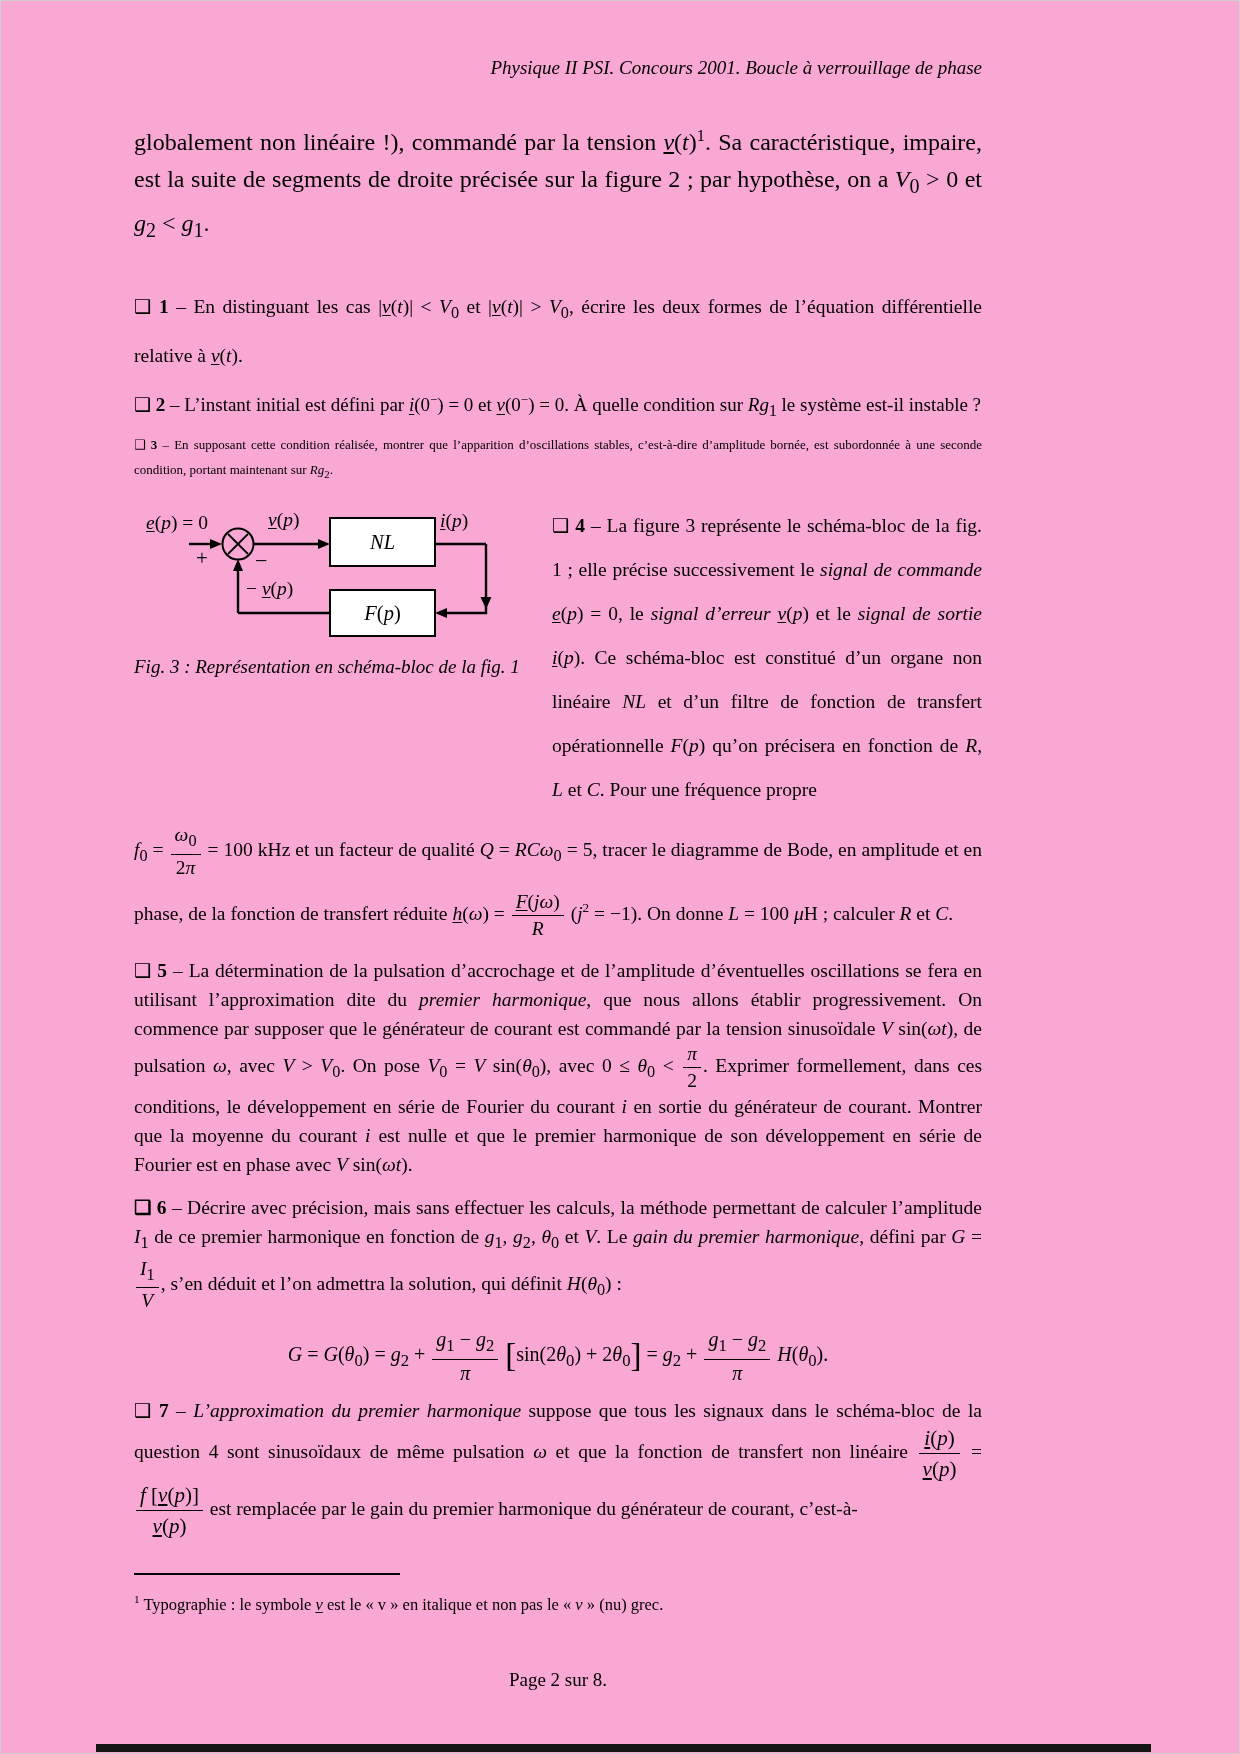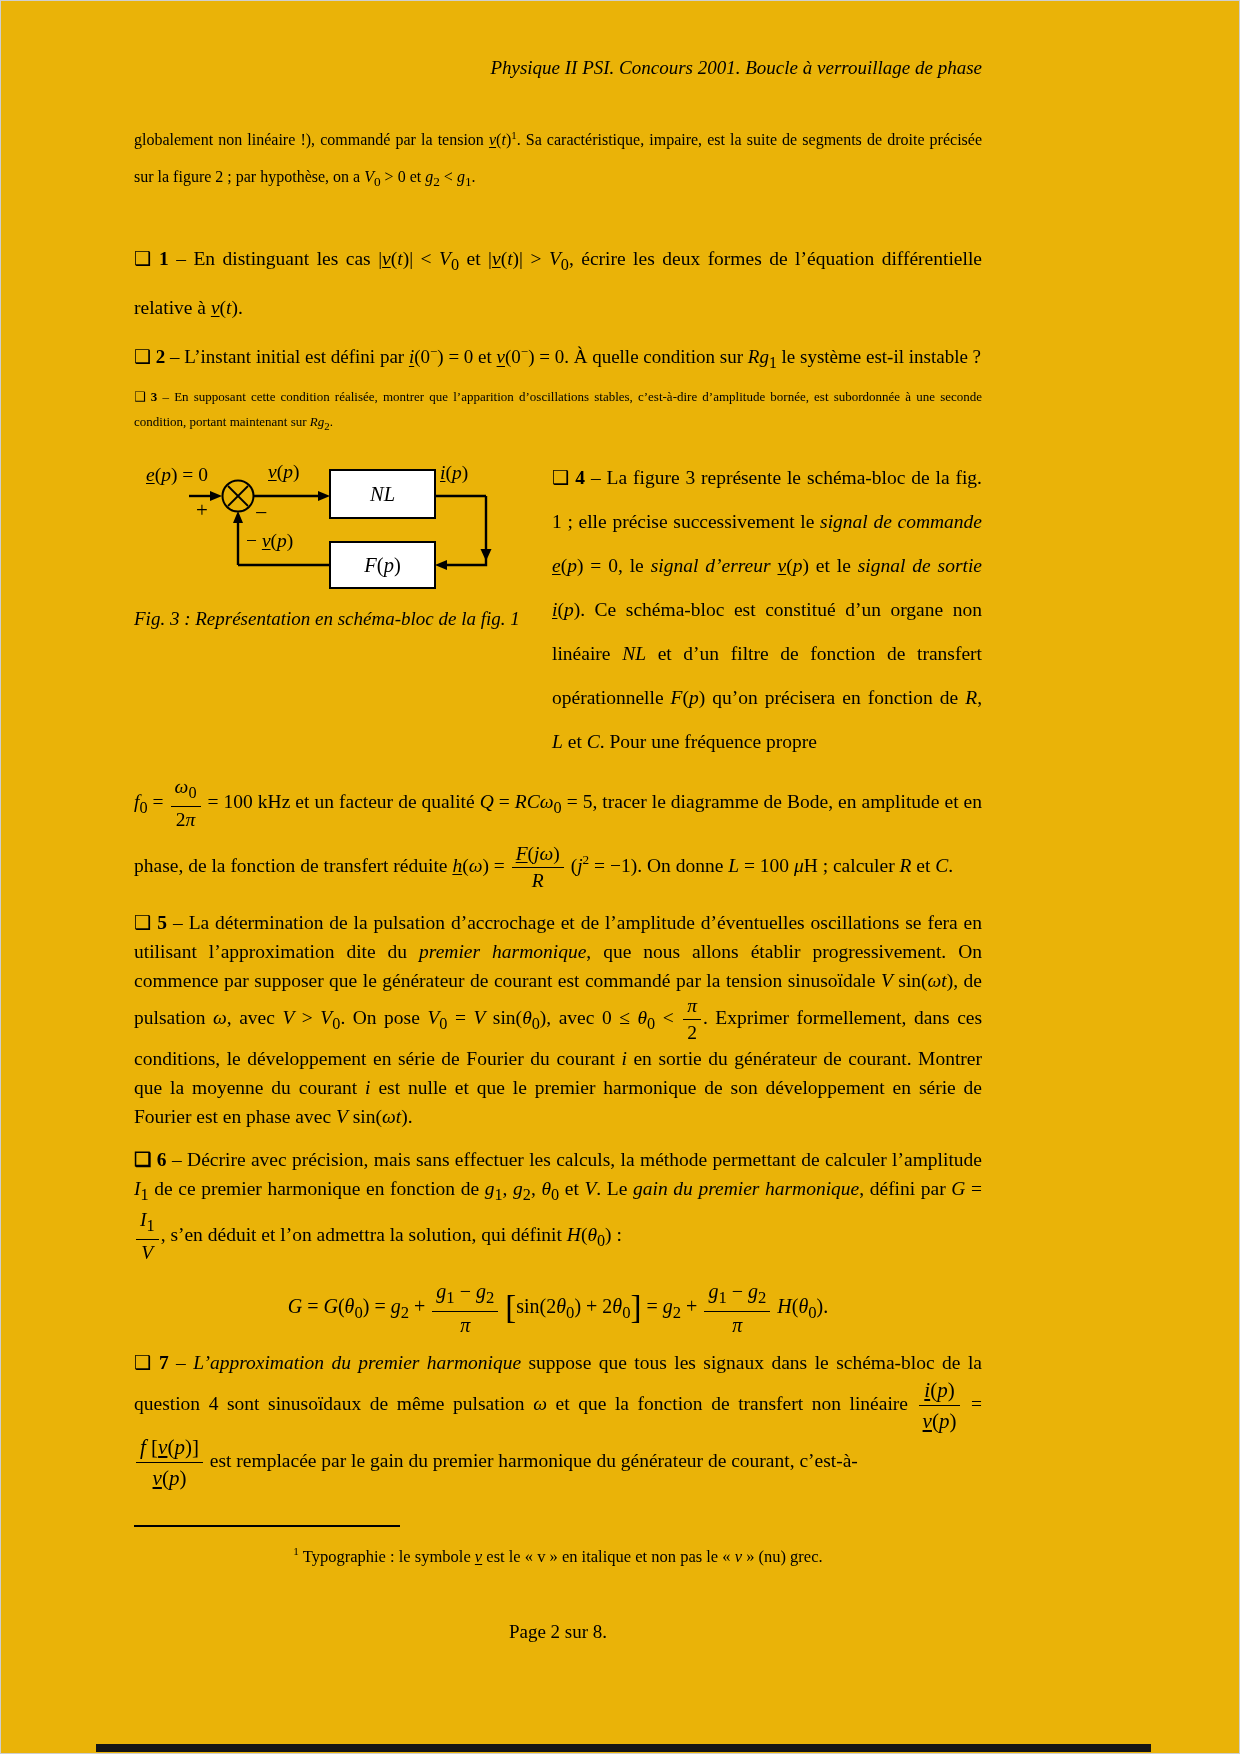--- a/index.html
+++ b/index.html
@@ -1,29 +1,29 @@
 <!DOCTYPE html>
 <html><head>
 <meta charset="utf-8">
 <style>
   * { box-sizing: border-box; }
   html,body { margin:0; padding:0; background:#ffffff; }
   .page {
-    position:relative; width:1240px; height:1754px; background:#eab308;
+    position:relative; width:1240px; height:1754px; background:#f9a8d4;
     font-family:"Liberation Serif","DejaVu Serif","DejaVu Sans",serif;
     color:#000; overflow:hidden; border:1px solid #cfcfcf;
   }
   .content { position:absolute; left:133px; top:0; width:848px; }
   p { margin:0; text-align:justify; }
   sup { font-size:68%; }
   u { text-decoration:underline; text-underline-offset:2px; }
 
   .header { margin-top:56px; text-align:right; font-style:italic; font-size:19px; }
 
-  .intro { margin-top:38px; font-size:16px; line-height:37px; }
+  .intro { margin-top:38px; font-size:24px; line-height:37px; }
   .q1 { margin-top:36px; font-size:19.5px; line-height:44px; }
   .q2 { margin-top:8px;  font-size:19px; line-height:28px; }
   .q3 { margin-top:6px;  font-size:13px; line-height:25px; }
 
   .fig-row { margin-top:18px; display:flex; align-items:flex-start; }
   .figure { flex:0 0 406px; }
   .diagram { position:relative; width:406px; height:140px; }
   .diagram svg { position:absolute; left:0; top:0; }
   .fig-label { position:absolute; font-size:19.5px; white-space:nowrap; }
   .lbl-e     { left:12px;   top:8px; }
@@ -48,21 +48,21 @@
 
   .frac { display:inline-block; vertical-align:middle; text-align:center; padding:0 2px; }
   .frac .num { display:block; line-height:22px; padding:0 4px 2px; border-bottom:1.5px solid #000; }
   .frac .den { display:block; line-height:22px; padding:2px 4px 0; }
   .frac.big { font-size:21px; }
   .frac.big .num { line-height:26px; }
   .frac.big .den { line-height:26px; }
   .bigbr { font-size:33px; vertical-align:-5px; line-height:0; }
 
   .fnrule { margin-top:34px; width:266px; border-top:2px solid #000; }
-  .footnote { margin-top:12px; font-size:16.5px; line-height:24px; text-align:center; }
+  .footnote { margin-top:12px; font-size:16.5px; line-height:24px; text-align:left; }
   .footer { margin-top:52px; text-align:center; font-size:19px; }
 
   .scan-bar { position:absolute; left:95px; right:88px; bottom:1px; height:8px; background:#151515; }
 </style>
 </head>
 <body>
 
 <div class="page">
   <div class="content">
 

